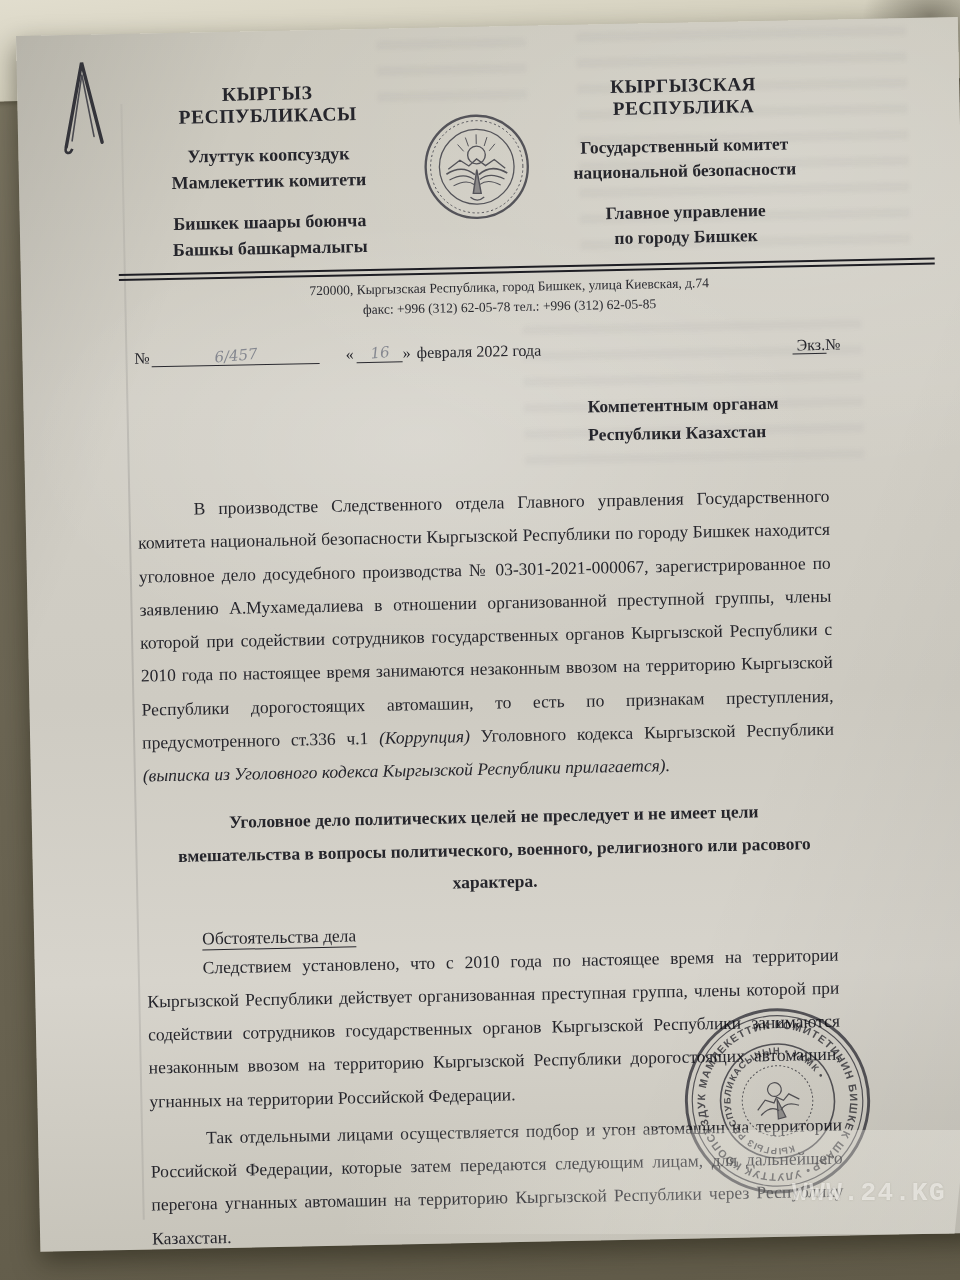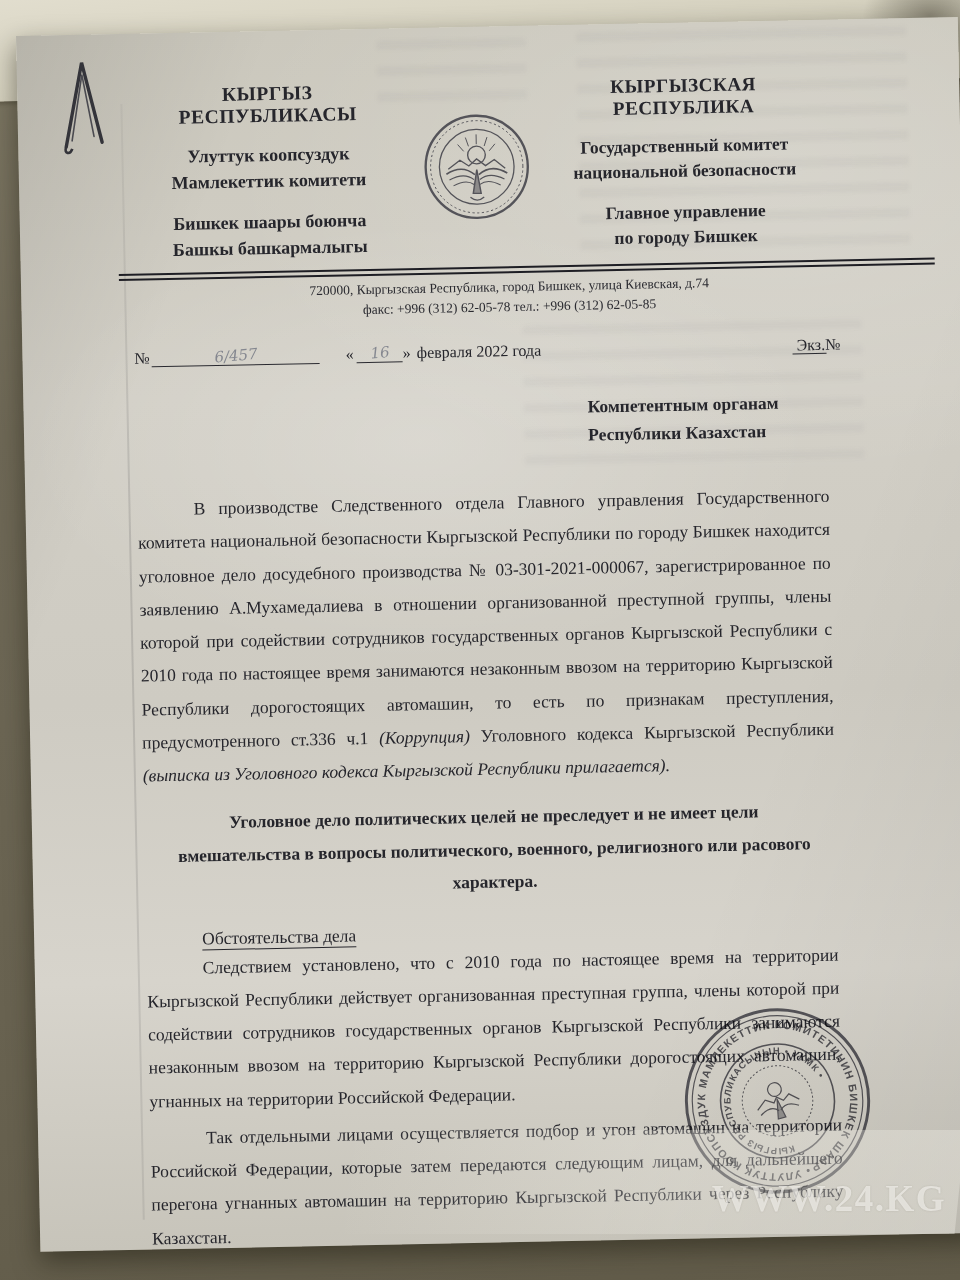--- a/index.html
+++ b/index.html
@@ -105,23 +105,23 @@
   .stamp-ink { stroke:#4a4a55; fill:none; }
   .stamp text { fill:#45454f; stroke:none; font-family:"Liberation Sans", sans-serif; font-weight:bold; }
 
   
   .glare {
     position:absolute; right:0; bottom:46px; width:620px; height:104px;
     background:linear-gradient(90deg, rgba(238,236,228,0), rgba(238,236,228,.30) 55%, rgba(238,236,228,.38));
     transform:skewX(-6deg);
   }
   .watermark {
-    position:absolute; right:14px; bottom:60px;
-    font-family:Liberation Serif, serif; font-weight:bold;
-    font-size:37px; letter-spacing:1.5px; color:rgba(250,249,245,.62);
+    position:absolute; right:14px; bottom:72px;
+    font-family:Liberation Mono, monospace; font-weight:bold;
+    font-size:26px; letter-spacing:1.5px; color:rgba(250,249,245,.62);
     text-shadow:0 0 2px rgba(120,116,100,.25);
   }
 </style>
 </head>
 <body>
 
 <div class="stage">
 
   <div class="back-sheet"></div>
   <div class="corner-shade"></div>

